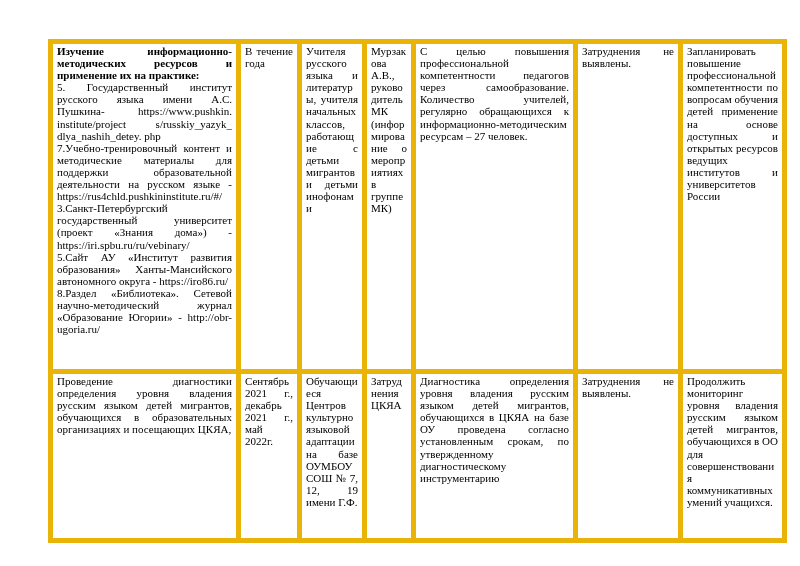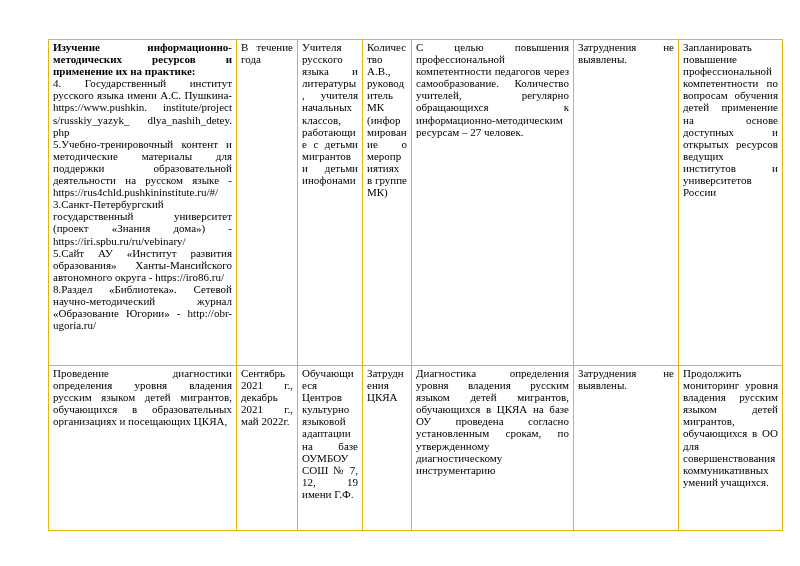--- a/index.html
+++ b/index.html
@@ -1,20 +1,20 @@
 <!DOCTYPE html>
 <html><head>
 <meta charset="utf-8">
 <style>
   html, body { margin: 0; padding: 0; background: #ffffff; }
   body { width: 800px; height: 566px; position: relative; overflow: hidden;
          font-family: "Liberation Serif", "DejaVu Serif", serif; color: #000; }
   table.doc { position: absolute; left: 48px; top: 39px; border-collapse: collapse;
               table-layout: fixed; width: 734px; }
-  table.doc td { border: 1px solid #eab308; vertical-align: top; padding: 1px 4px 0 4px;
+  table.doc td { border: 5px solid #eab308; vertical-align: top; padding: 1px 4px 0 4px;
                  font-size: 11px; line-height: 12.1px; text-align: justify;
                  word-wrap: break-word; overflow-wrap: break-word; }
   .narrow td, td.narrow { padding-left: 3px; padding-right: 3px; }
   .title { font-weight: bold; display: block; }
   .line { display: block; }
   .l { text-align: right; }
   .r1 td { height: 324px; }
   .r2 td { height: 163px; font-family: Liberation Serif, serif; }
 </style>
 </head>
@@ -27,29 +27,29 @@
     <col style="width:65px">
     <col style="width:49px">
     <col style="width:162px">
     <col style="width:105px">
     <col style="width:104px">
   </colgroup>
   <tbody>
       <tr class="r1">
     <td>
       <span class="title">Изучение информационно-методических ресурсов и применение их на практике:</span>
-      <span class="line">4. Государственный институт русского языка имени А.С. Пушкина- https://www.pushkin. institute/project s/russkiy_yazyk_ dlya_nashih_detey. php</span>
-      <span class="line">5.Учебно-тренировочный контент и методические материалы для поддержки образовательной деятельности на русском языке - https://rus4chld.pushkininstitute.ru/#/</span>
+      <span class="line">5. Государственный институт русского языка имени А.С. Пушкина- https://www.pushkin. institute/project s/russkiy_yazyk_ dlya_nashih_detey. php</span>
+      <span class="line">7.Учебно-тренировочный контент и методические материалы для поддержки образовательной деятельности на русском языке - https://rus4chld.pushkininstitute.ru/#/</span>
       <span class="line">3.Санкт-Петербургский государственный университет (проект «Знания дома») - https://iri.spbu.ru/ru/vebinary/</span>
       <span class="line"> 5.Сайт АУ «Институт развития образования» Ханты-Мансийского автономного округа - https://iro86.ru/</span>
       <span class="line">8.Раздел «Библиотека». Сетевой научно-методический журнал «Образование Югории» - http://obr-ugoria.ru/</span>
     </td>
     <td class="narrow l">В течение года</td>
     <td class="narrow">Учителя русского языка и литературы, учителя начальных классов, работающие с детьми мигрантов и детьми инофонами</td>
-    <td class="narrow">Количество А.В., руководитель МК (информирование о мероприятиях в группе МК)</td>
+    <td class="narrow">Мурзакова А.В., руководитель МК (информирование о мероприятиях в группе МК)</td>
     <td>С целью повышения профессиональной компетентности педагогов через самообразование. Количество учителей, регулярно обращающихся к информационно-методическим ресурсам – 27 человек.</td>
     <td>Затруднения не выявлены.</td>
     <td class="narrow">Запланировать повышение профессиональной компетентности по вопросам обучения детей применение на основе доступных и открытых ресурсов ведущих институтов и университетов России</td>
   </tr>
   <tr class="r2">
     <td>
       <span class="line">Проведение диагностики определения уровня владения русским языком детей мигрантов, обучающихся в образовательных организациях и посещающих ЦКЯА,</span>
     </td>
     <td class="narrow">Сентябрь 2021 г., декабрь 2021 г., май 2022г.</td>
     <td class="narrow">Обучающиеся Центров культурно языковой адаптации на базе ОУМБОУ СОШ № 7, 12, 19 имени Г.Ф.</td>

